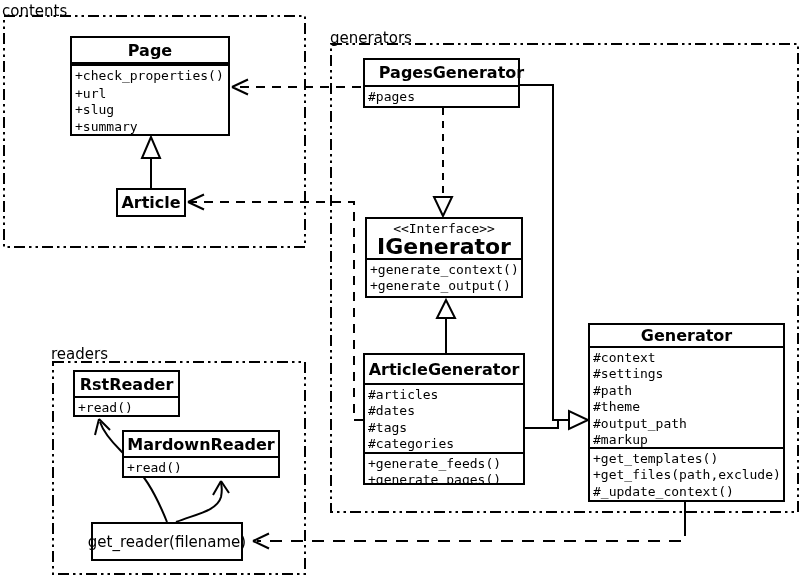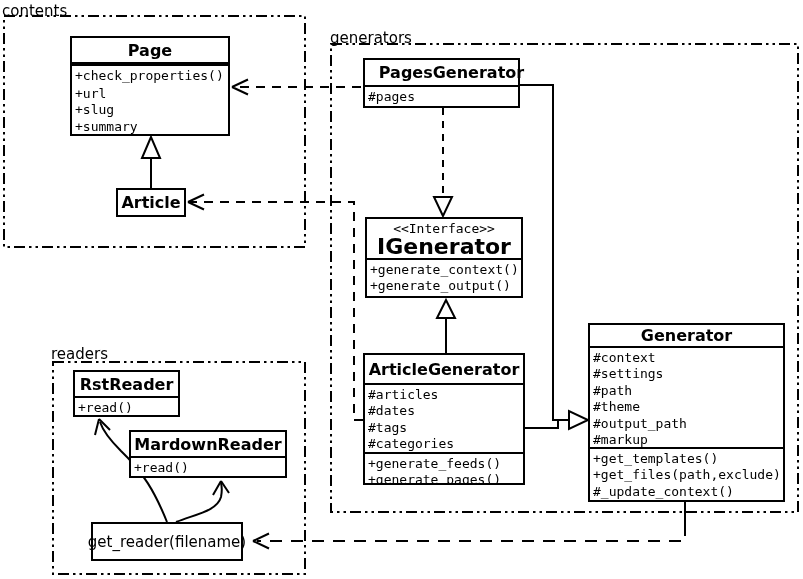--- a/index.html
+++ b/index.html
@@ -168,21 +168,21 @@
     </div>
   </div>
 
   <div class="classbox" style="left:73px;top:370px;width:107px;height:47px;">
     <div class="cb-title" style="height:26px;">RstReader</div>
     <div class="compart last" style="border-top:none;">
       <div class="row">+read()</div>
     </div>
   </div>
 
-  <div class="classbox" style="left:129px;top:430px;width:158px;height:48px;">
+  <div class="classbox" style="left:122px;top:430px;width:158px;height:48px;">
     <div class="cb-title" style="height:26px;">MardownReader</div>
     <div class="compart last" style="border-top:none;">
       <div class="row">+read()</div>
     </div>
   </div>
 
   <div class="plainbox" style="left:91px;top:522px;width:152px;height:39px;">get_reader(filename)</div>
 
 </div>
 

